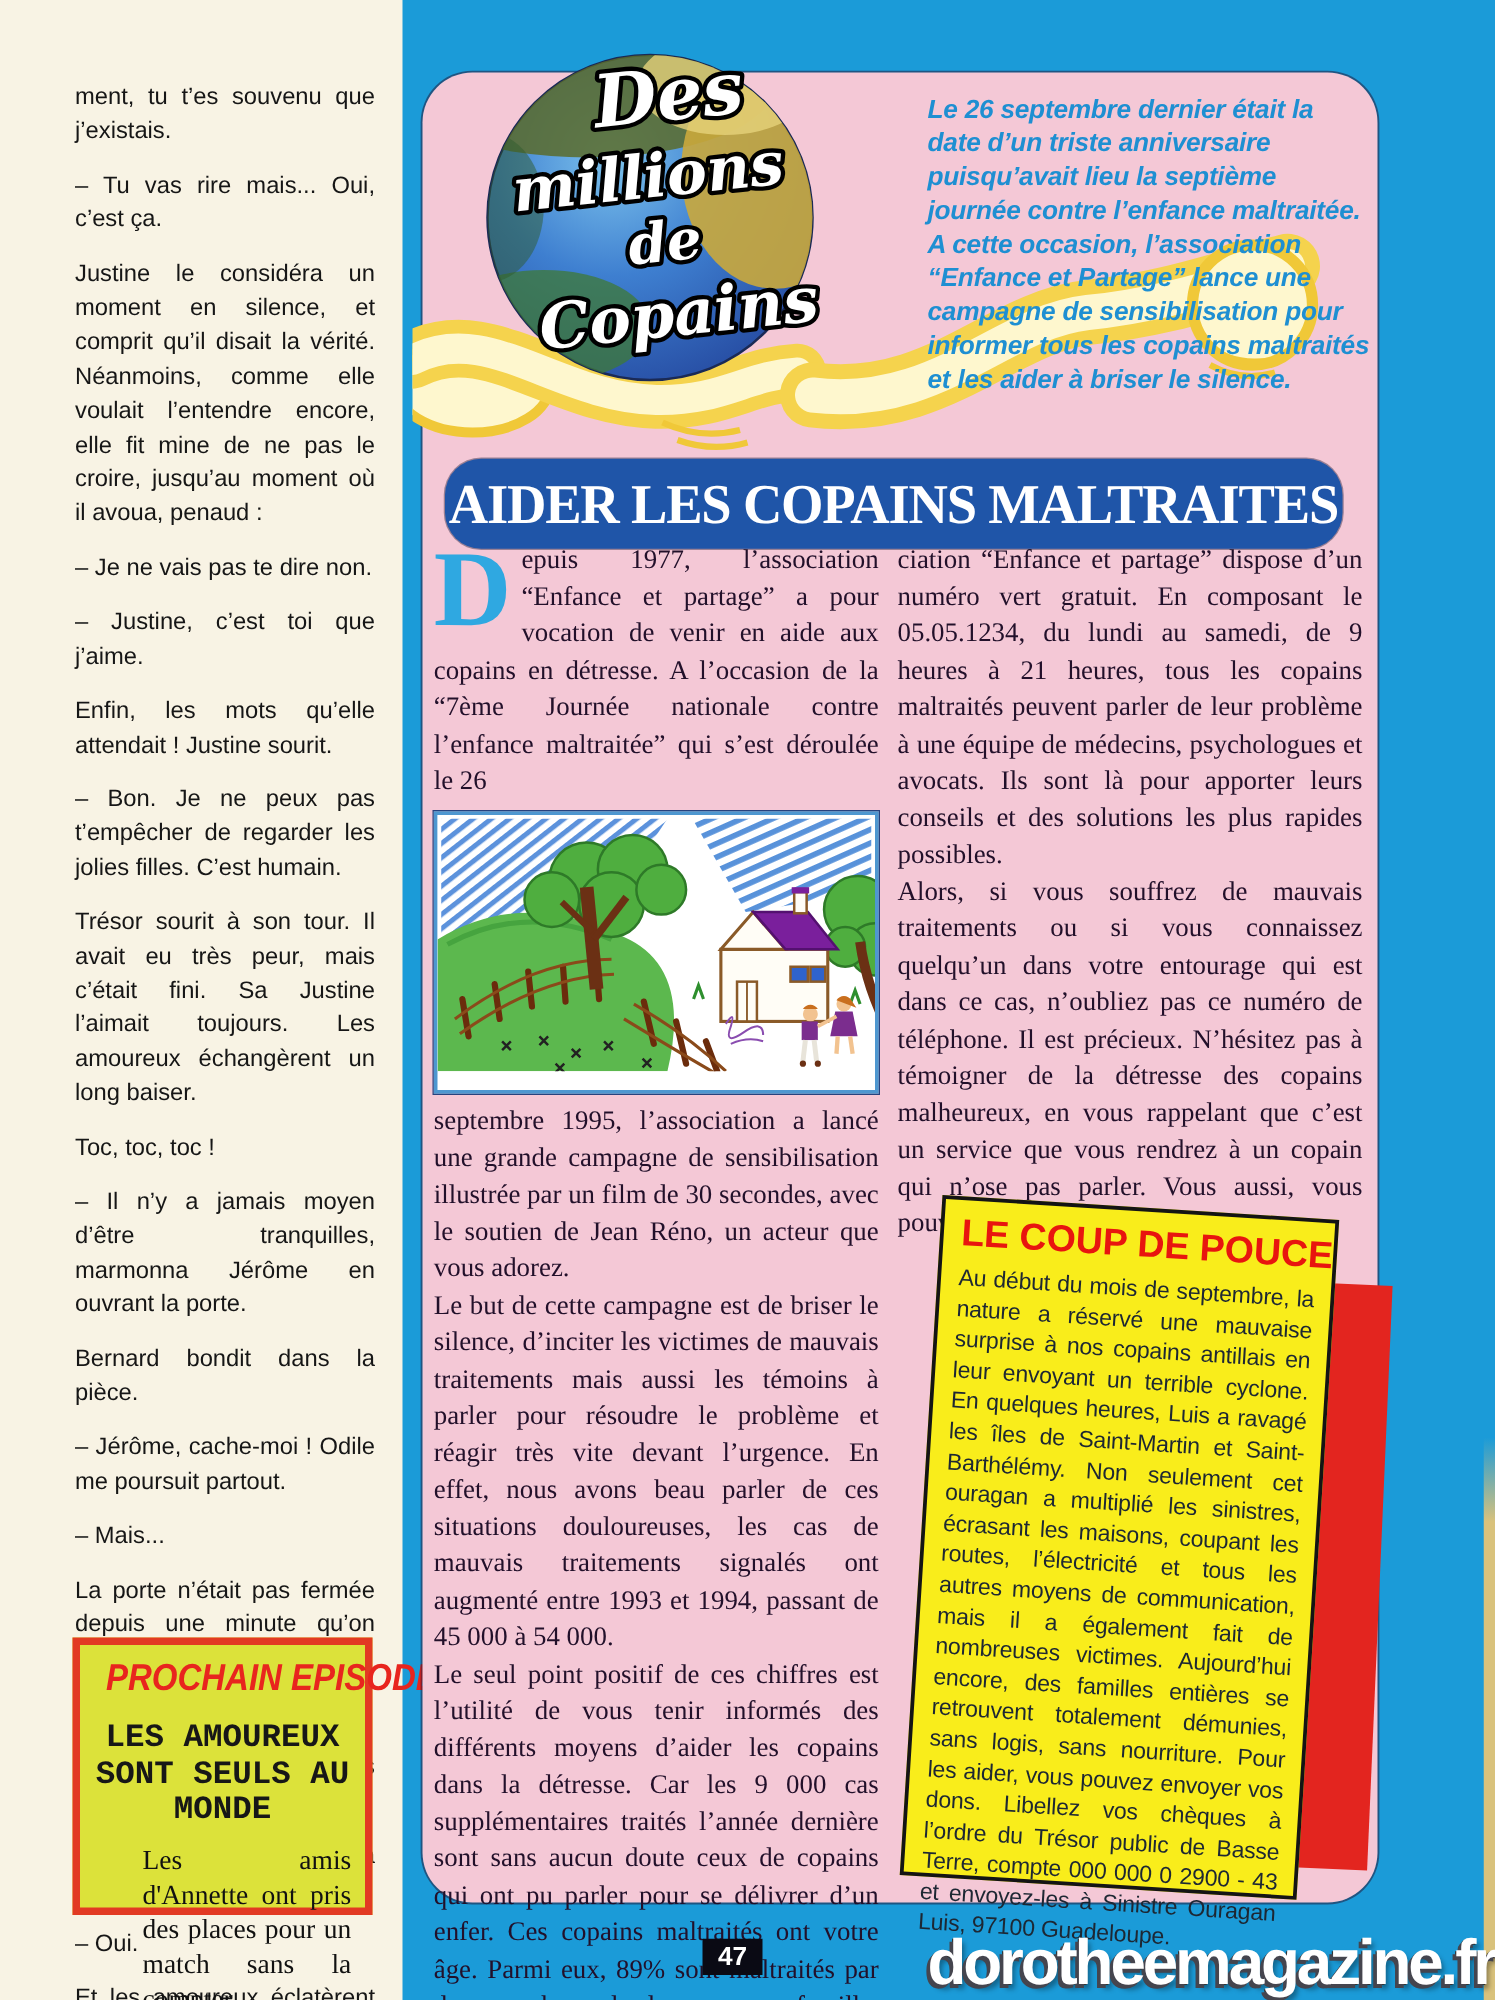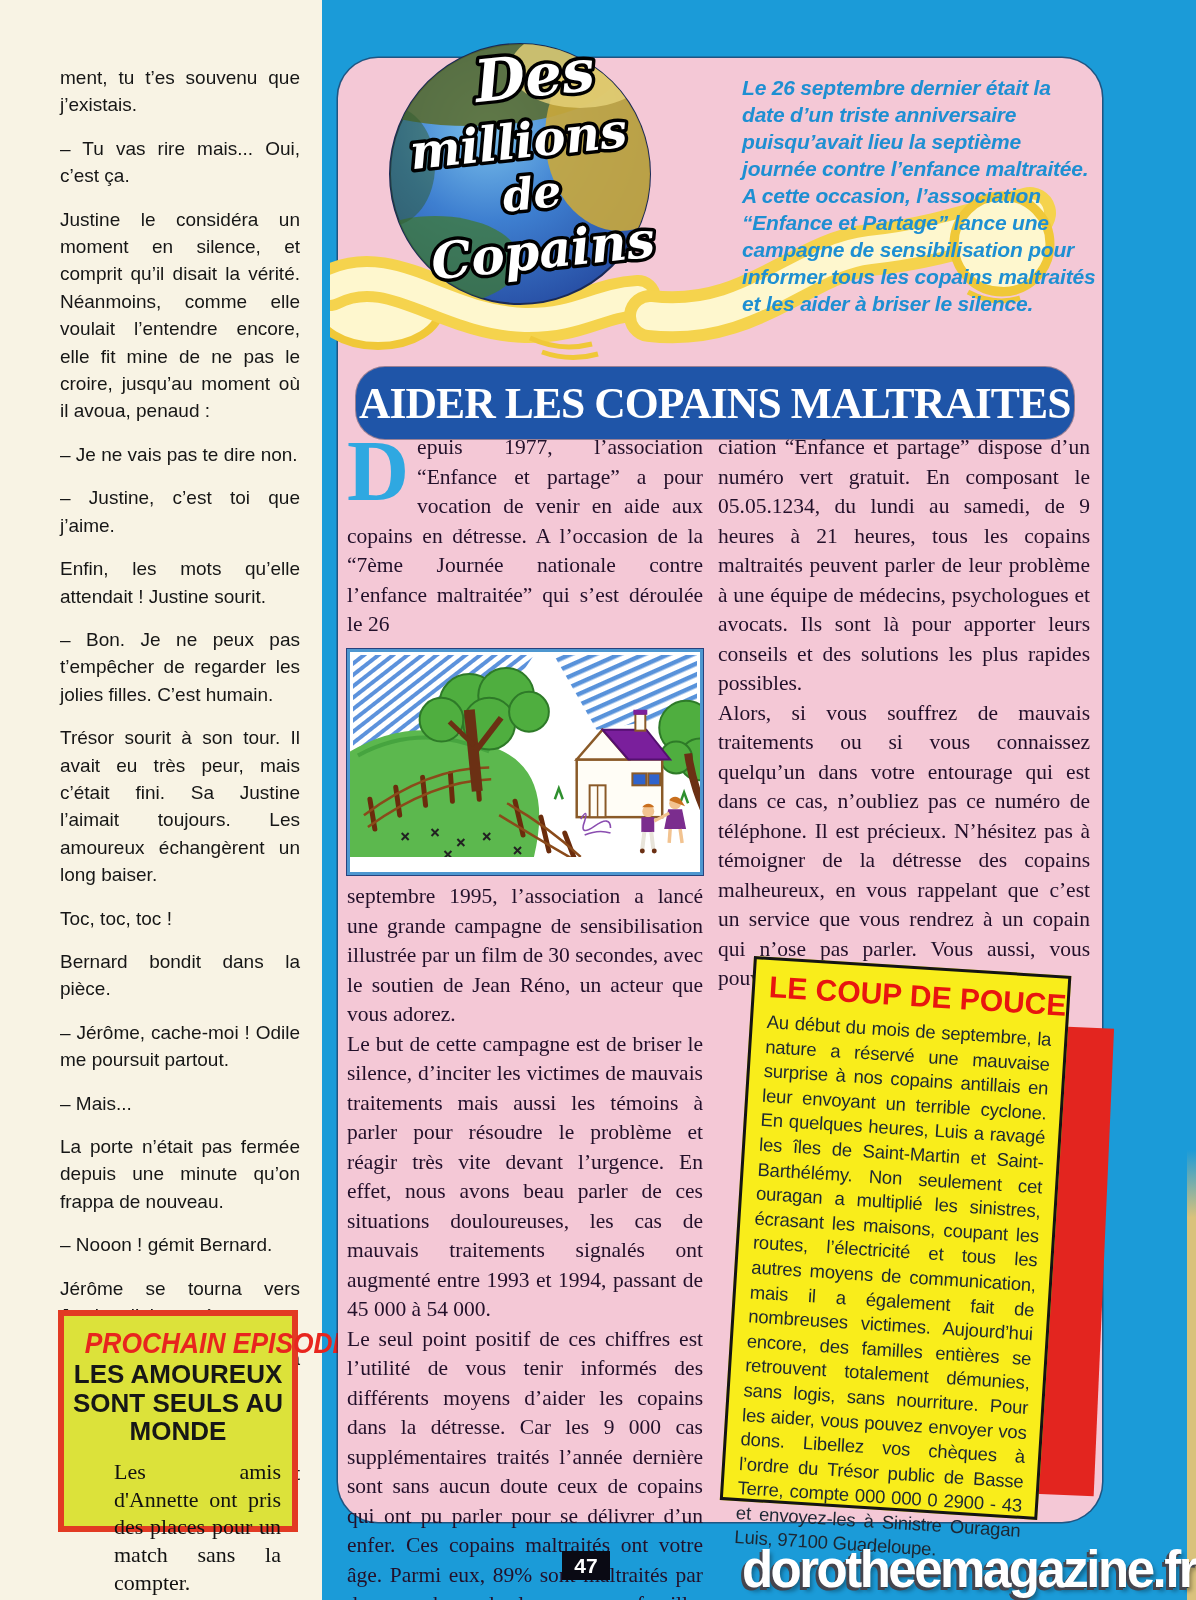--- a/index.html
+++ b/index.html
@@ -16,22 +16,22 @@
   .story{position:absolute;left:44px;top:48px;width:272px;
     font-size:19px;line-height:27.4px;color:#161616;text-align:justify;}
   .story p{margin:16px;}
 
   
   .next-episode{position:absolute;left:58px;top:1310px;width:240px;height:222px;
     box-sizing:border-box;background:#DCE23A;border:6px solid #E23A23;
     text-align:center;padding:8px 8px 10px;}
   .ne-title{color:#E8251E;font-weight:bold;font-style:italic;font-size:30px;
     transform:scaleX(0.88);transform-origin:center;white-space:nowrap;margin:2px 0 0;}
-  .ne-headline{font-family:Liberation Sans, sans-serif;font-weight:bold;font-size:26px;
-    line-height:1.1;margin-top:0;color:#171717;}
+  .ne-headline{font-family:Liberation Mono, monospace;font-weight:bold;font-size:26px;
+    line-height:1.1;margin-top:16px;color:#171717;}
   .ne-body{font-family:"Liberation Serif",serif;font-size:22px;line-height:1.26;
     margin-top:12px;color:#111;text-align:justify;padding:0 3px;margin-left:39px;}
 
   
   .pink-panel{position:absolute;left:338px;top:58px;width:764px;height:1464px;
     background:#F4C8D6;border-radius:40px;box-shadow:0 0 0 1.5px rgba(35,28,60,.55);}
 
   
   .logo-svg{position:absolute;left:330px;top:16px;width:745px;height:345px;}
   .logo-text{font-family:"DejaVu Serif",serif;font-style:italic;font-weight:bold;
@@ -89,20 +89,21 @@
 <div class="story">
     <p>ment, tu t’es souvenu que j’existais.</p>
     <p>– Tu vas rire mais... Oui, c’est ça.</p>
     <p>Justine le considéra un moment en silence, et comprit qu’il disait la vérité. Néanmoins, comme elle voulait l’entendre encore, elle fit mine de ne pas le croire, jusqu’au moment où il avoua, penaud :</p>
     <p>– Je ne vais pas te dire non.</p>
     <p>– Justine, c’est toi que j’aime.</p>
     <p>Enfin, les mots qu’elle attendait ! Justine sourit.</p>
     <p>– Bon. Je ne peux pas t’empêcher de regarder les jolies filles. C’est humain.</p>
     <p>Trésor sourit à son tour. Il avait eu très peur, mais c’était fini. Sa Justine l’aimait toujours. Les amoureux échangèrent un long baiser.</p>
     <p>Toc, toc, toc !</p>
+    <p>– Il n’y a jamais moyen d’être tranquilles, marmonna Jérôme en ouvrant la porte.</p>
     <p>Bernard bondit dans la pièce.</p>
     <p>– Jérôme, cache-moi ! Odile me poursuit partout.</p>
     <p>– Mais...</p>
     <p>La porte n’était pas fermée depuis une minute qu’on frappa de nouveau.</p>
     <p>– Nooon ! gémit Bernard.</p>
     <p>Jérôme se tourna vers Justine, l’air navré.</p>
     <p>– C’est horripilant, remarqua la jeune fille.</p>
     <p>– Oui.</p>
     <p>Et les amoureux éclatèrent de rire.</p>
   </div>

